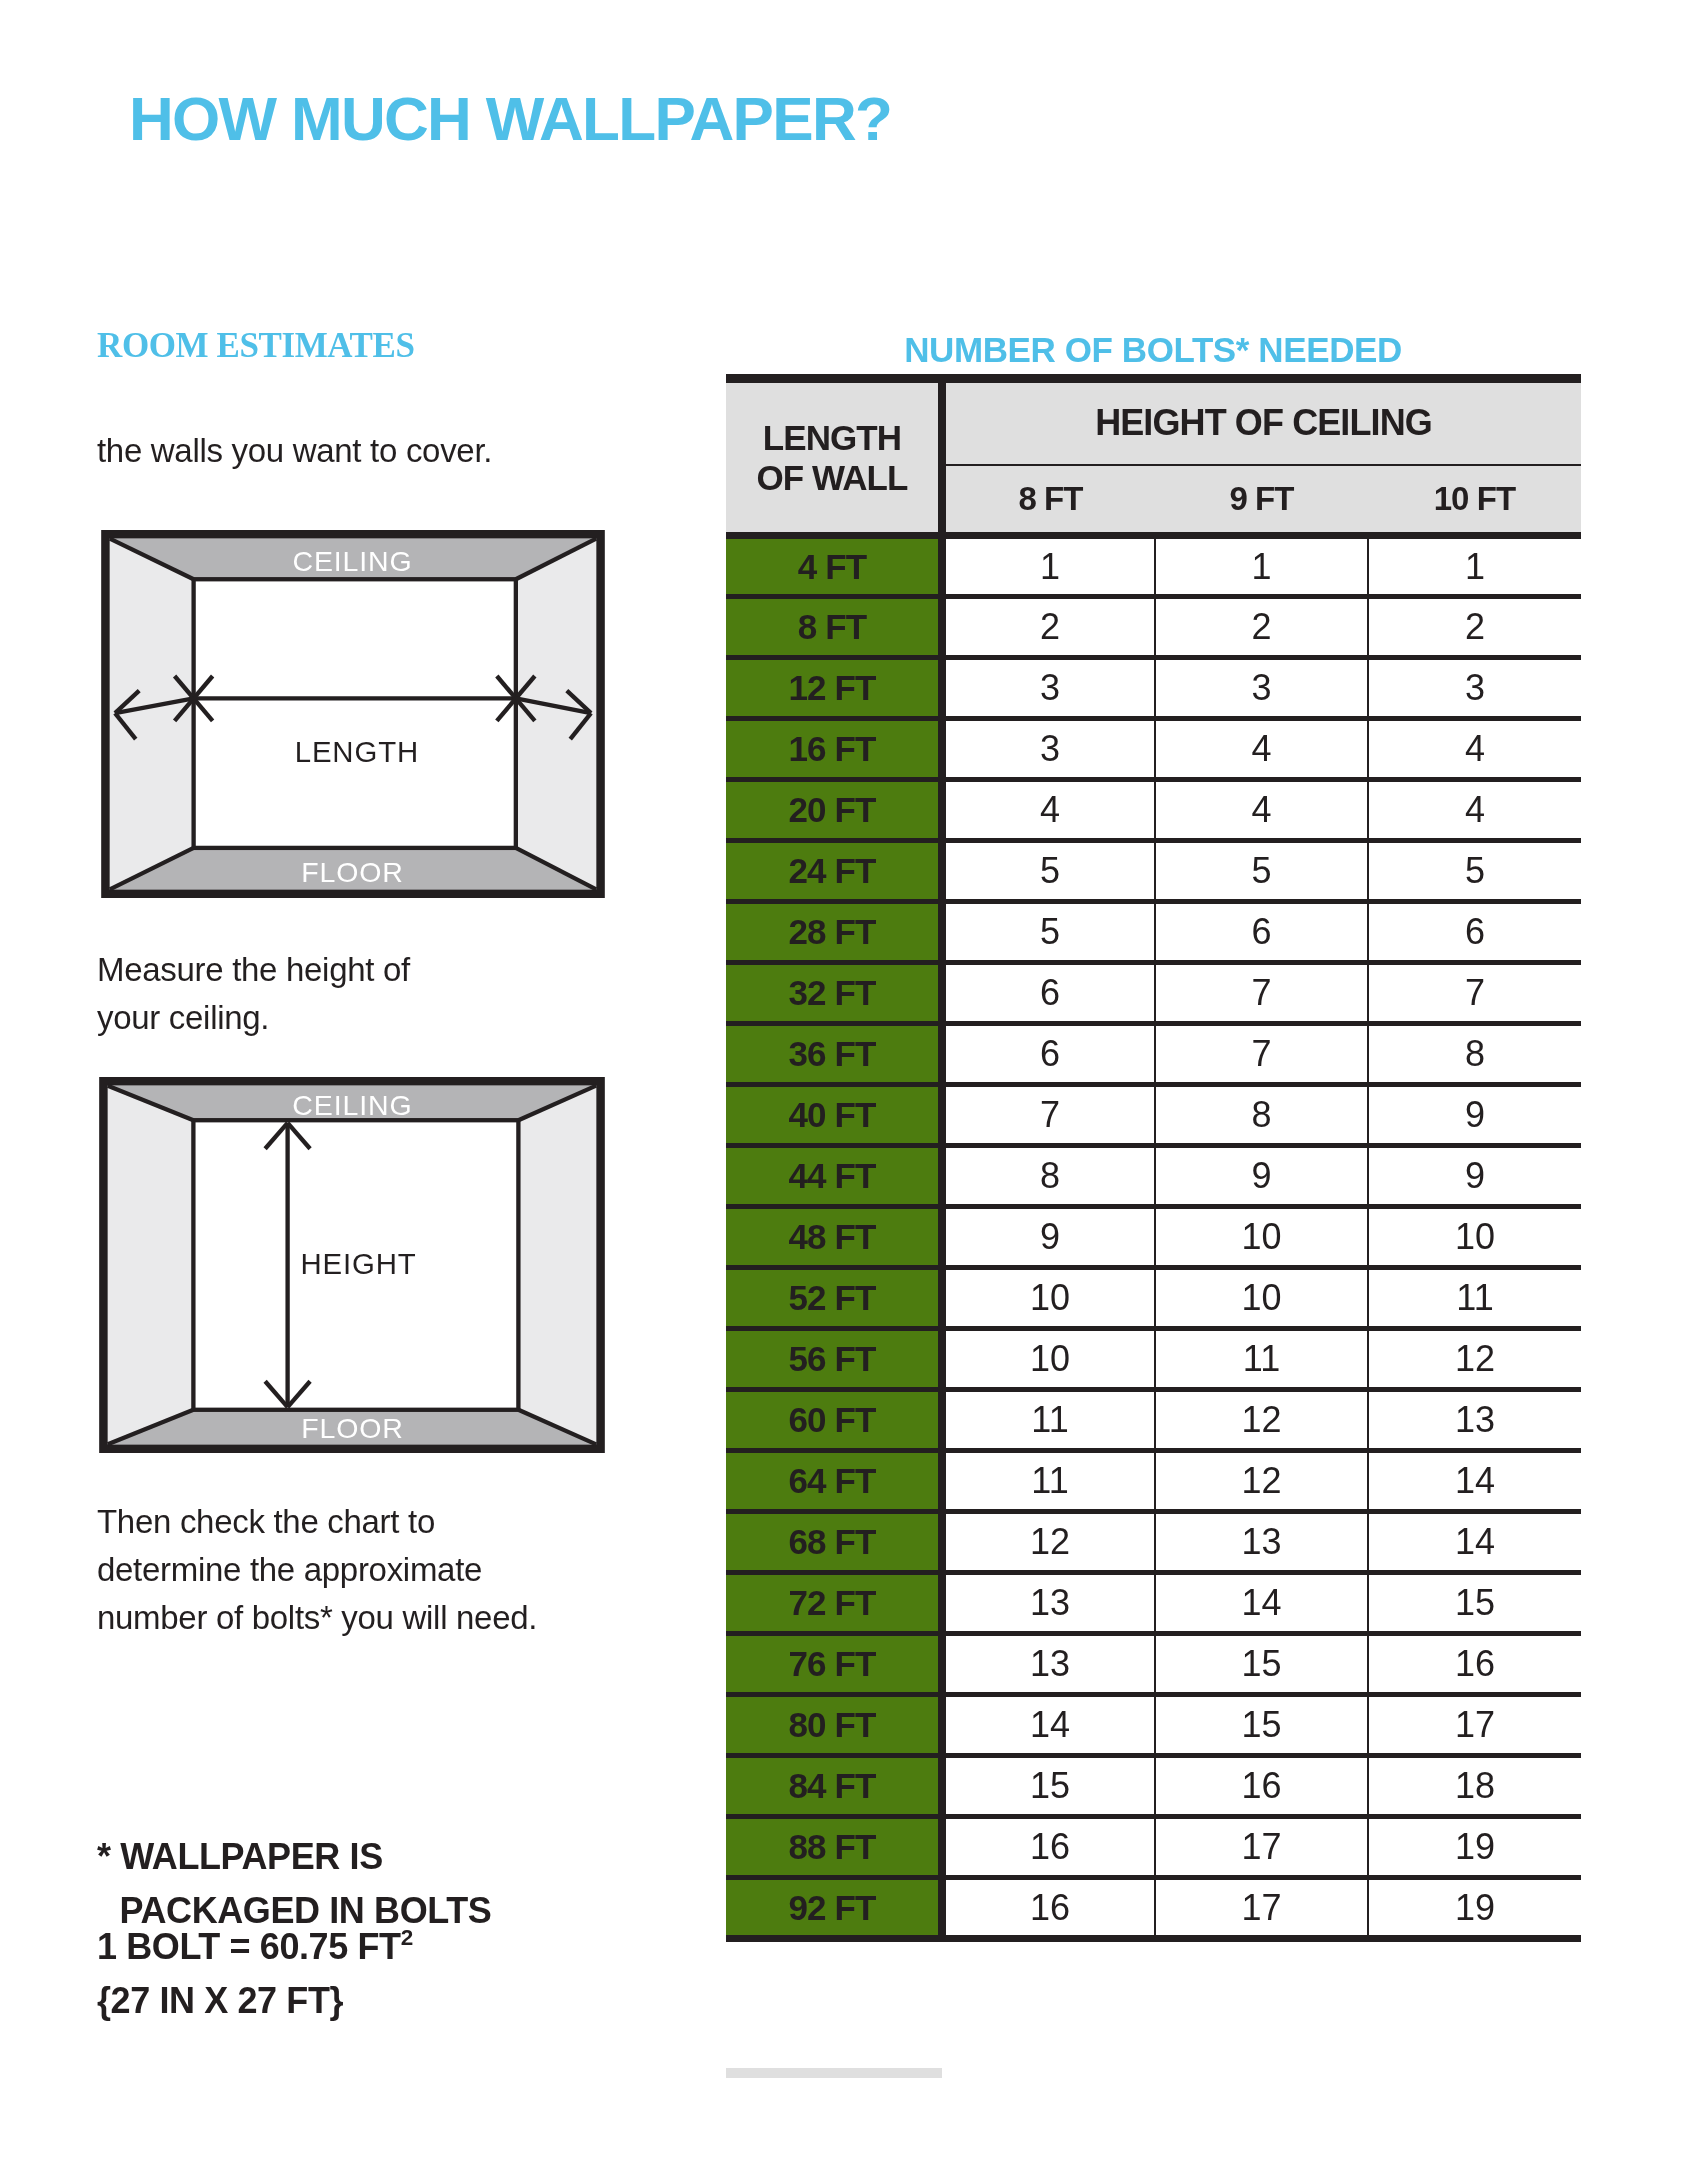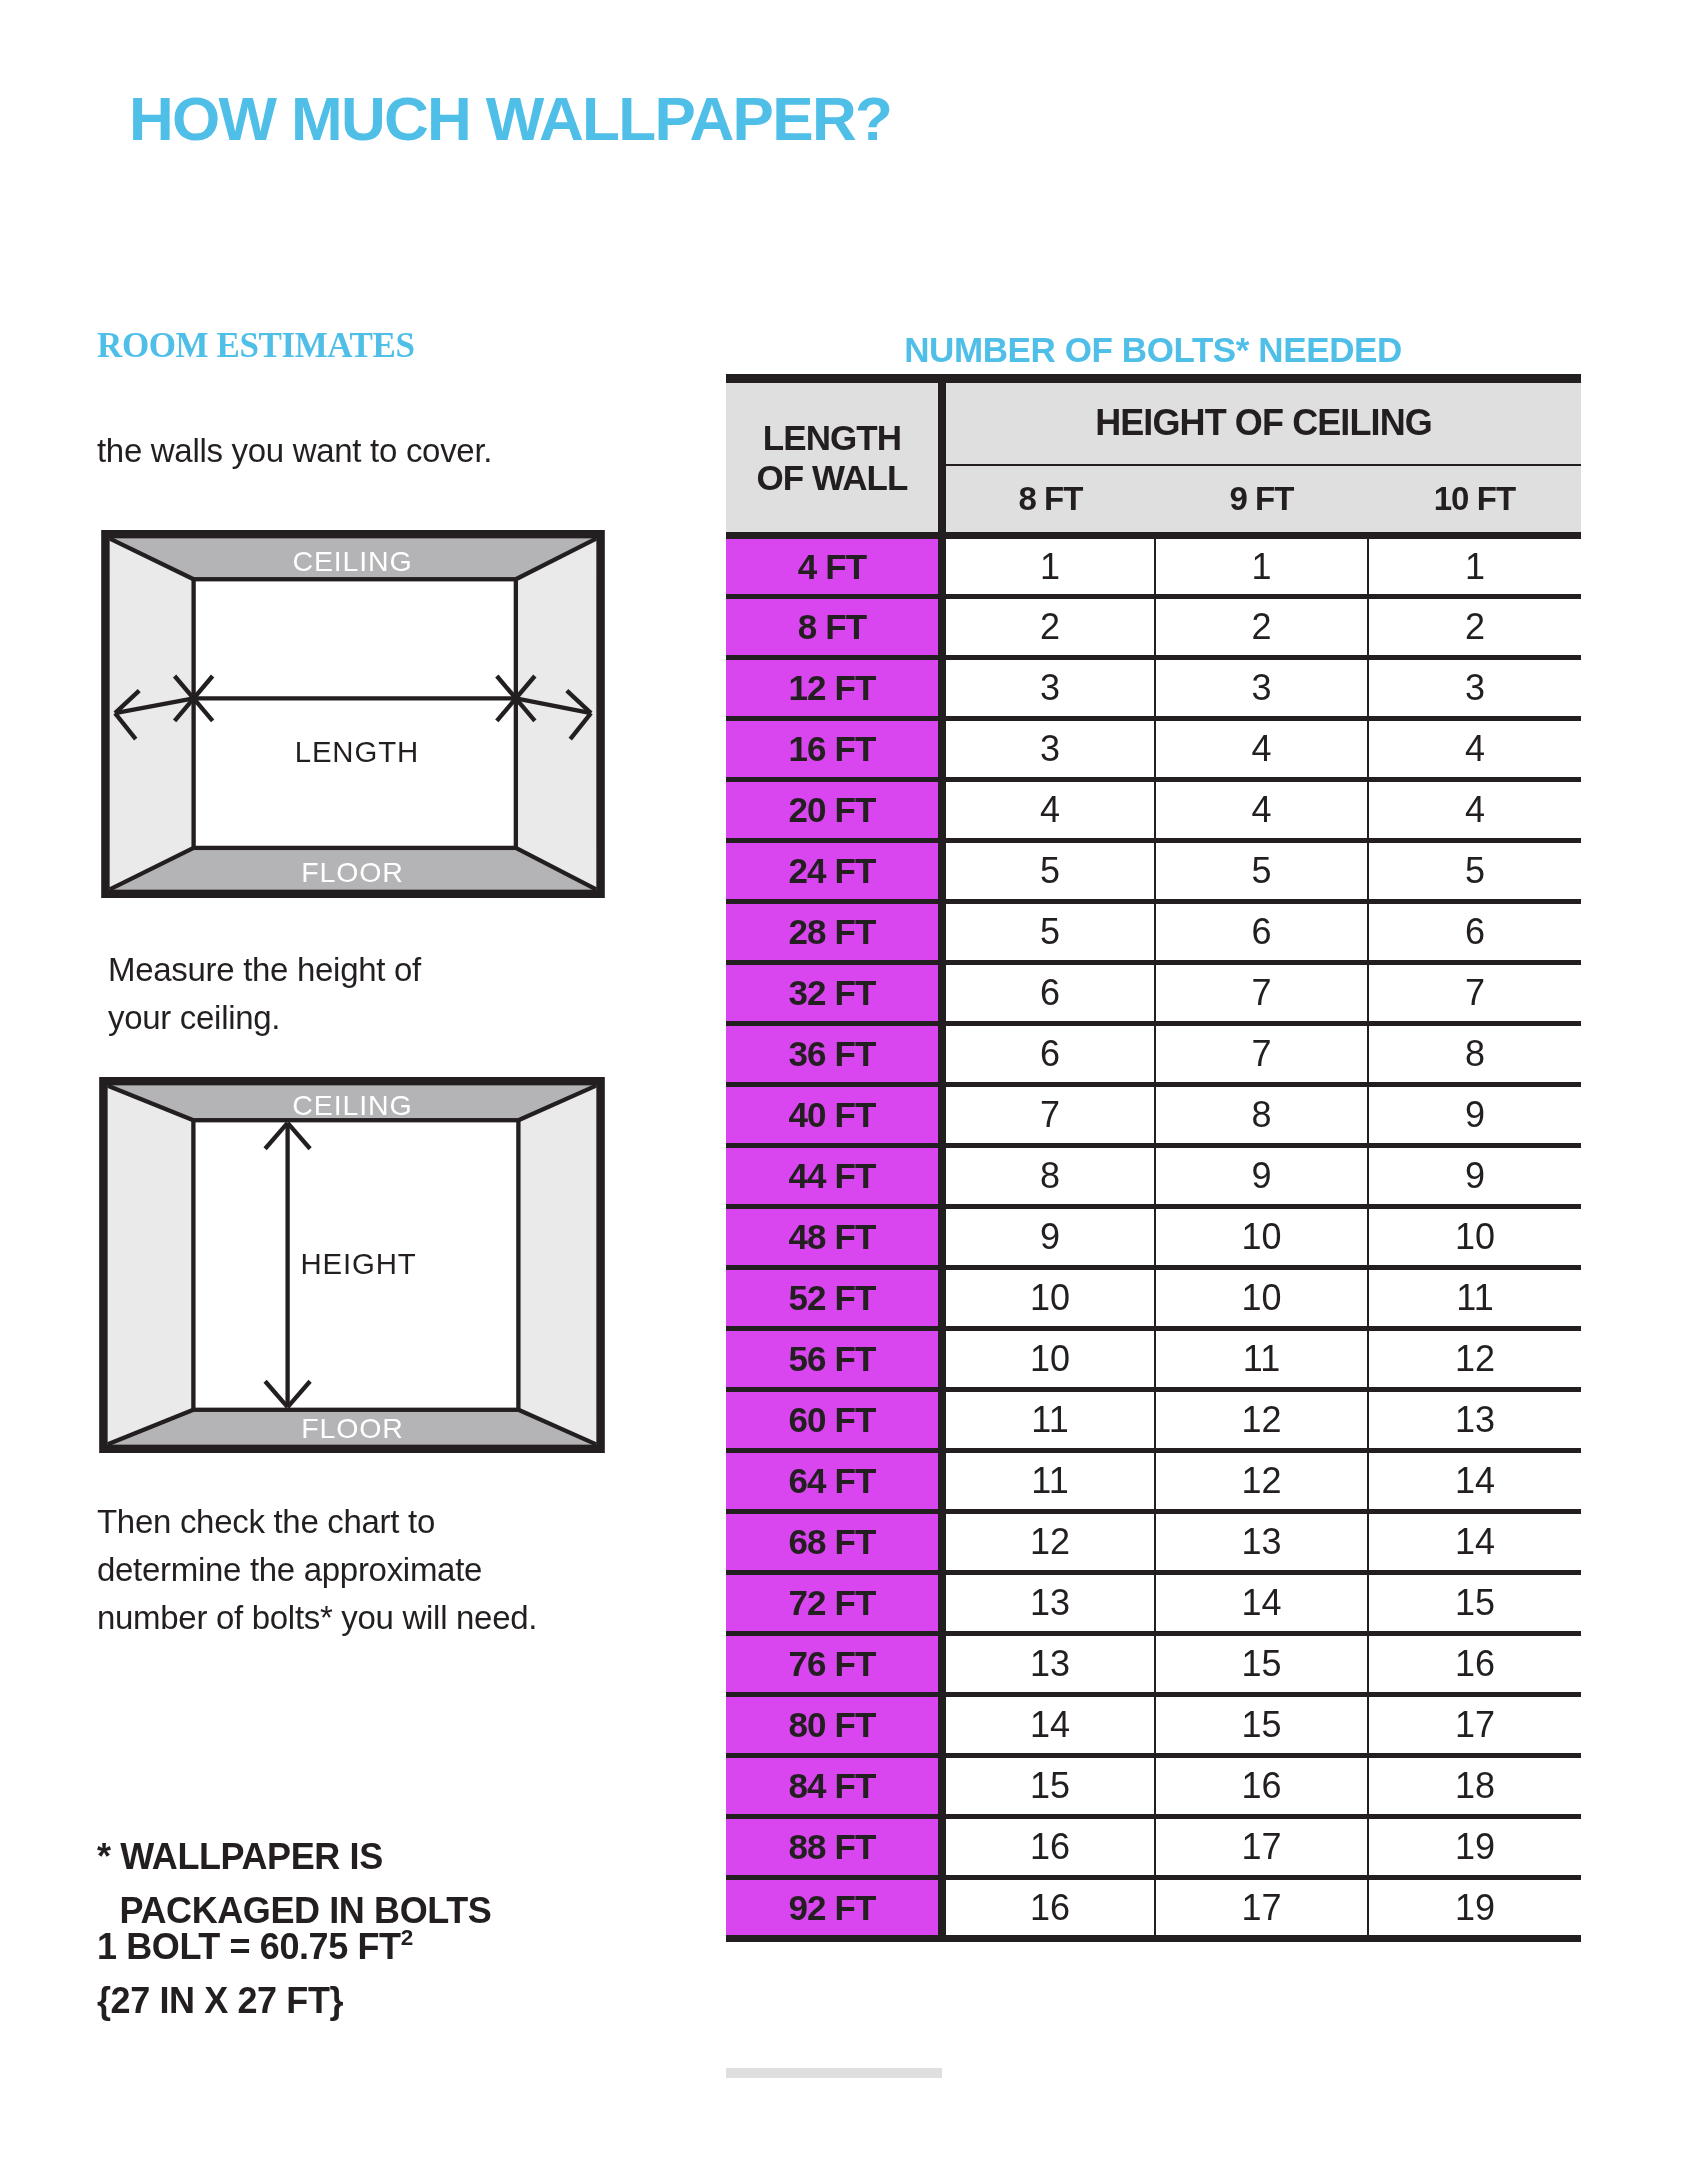--- a/index.html
+++ b/index.html
@@ -23,21 +23,21 @@
     font-size:35px;font-weight:bold;letter-spacing:-0.4px;
     color:#4fbfe8;white-space:nowrap;
   }
   .room-estimates{left:97px;top:326px;font-family:Liberation Serif, serif;}
   .bolts-title{left:726px;top:330px;width:854px;text-align:center;}
 
   
   .para{font-size:33px;line-height:48px;letter-spacing:-0.3px;}
   .para div{white-space:nowrap;}
   .para1{left:97px;top:427px;}
-  .para2{left:108px;top:946px;}
+  .para2{left:97px;top:946px;}
   .para3{left:97px;top:1498px;}
 
   .note{left:97px;top:1786px;font-size:36px;font-weight:bold;line-height:54px;letter-spacing:-0.4px;margin-top:44px;}
   .note .indent{padding-left:22.5px;}
   .boltinfo{left:97px;top:1920px;font-size:36px;font-weight:bold;line-height:54px;letter-spacing:-0.4px;}
   .boltinfo .sup{font-size:22.5px;vertical-align:top;line-height:35px;}
 
   
   .diagram1{left:101px;top:530px;}
   .diagram2{left:99px;top:1077px;}
@@ -67,21 +67,21 @@
   th.sub-header{
     height:71px;font-size:33px;font-weight:bold;letter-spacing:-0.9px;
     border-bottom:7px solid #231f20;
   }
   th.len-header{border-bottom:7px solid #231f20;}
   .bolt-table tbody td{
     height:61px;border-top:5.2px solid #231f20;
     font-size:36px;background:#ffffff;
   }
   .bolt-table tbody td.len{
-    background:#d946ef;font-weight:bold;font-size:35px;letter-spacing:-0.9px;
+    background:#4d7c0f;font-weight:bold;font-size:35px;letter-spacing:-0.9px;
     border-right:8.6px solid #231f20;
   }
   .bolt-table tbody td.num + td.num{border-left:2.6px solid #231f20;}
   .table-stub{
     left:726px;top:2068px;width:216px;height:9.5px;background:#dfdfdf;
   }
 </style>
 </head>
 <body>
 

